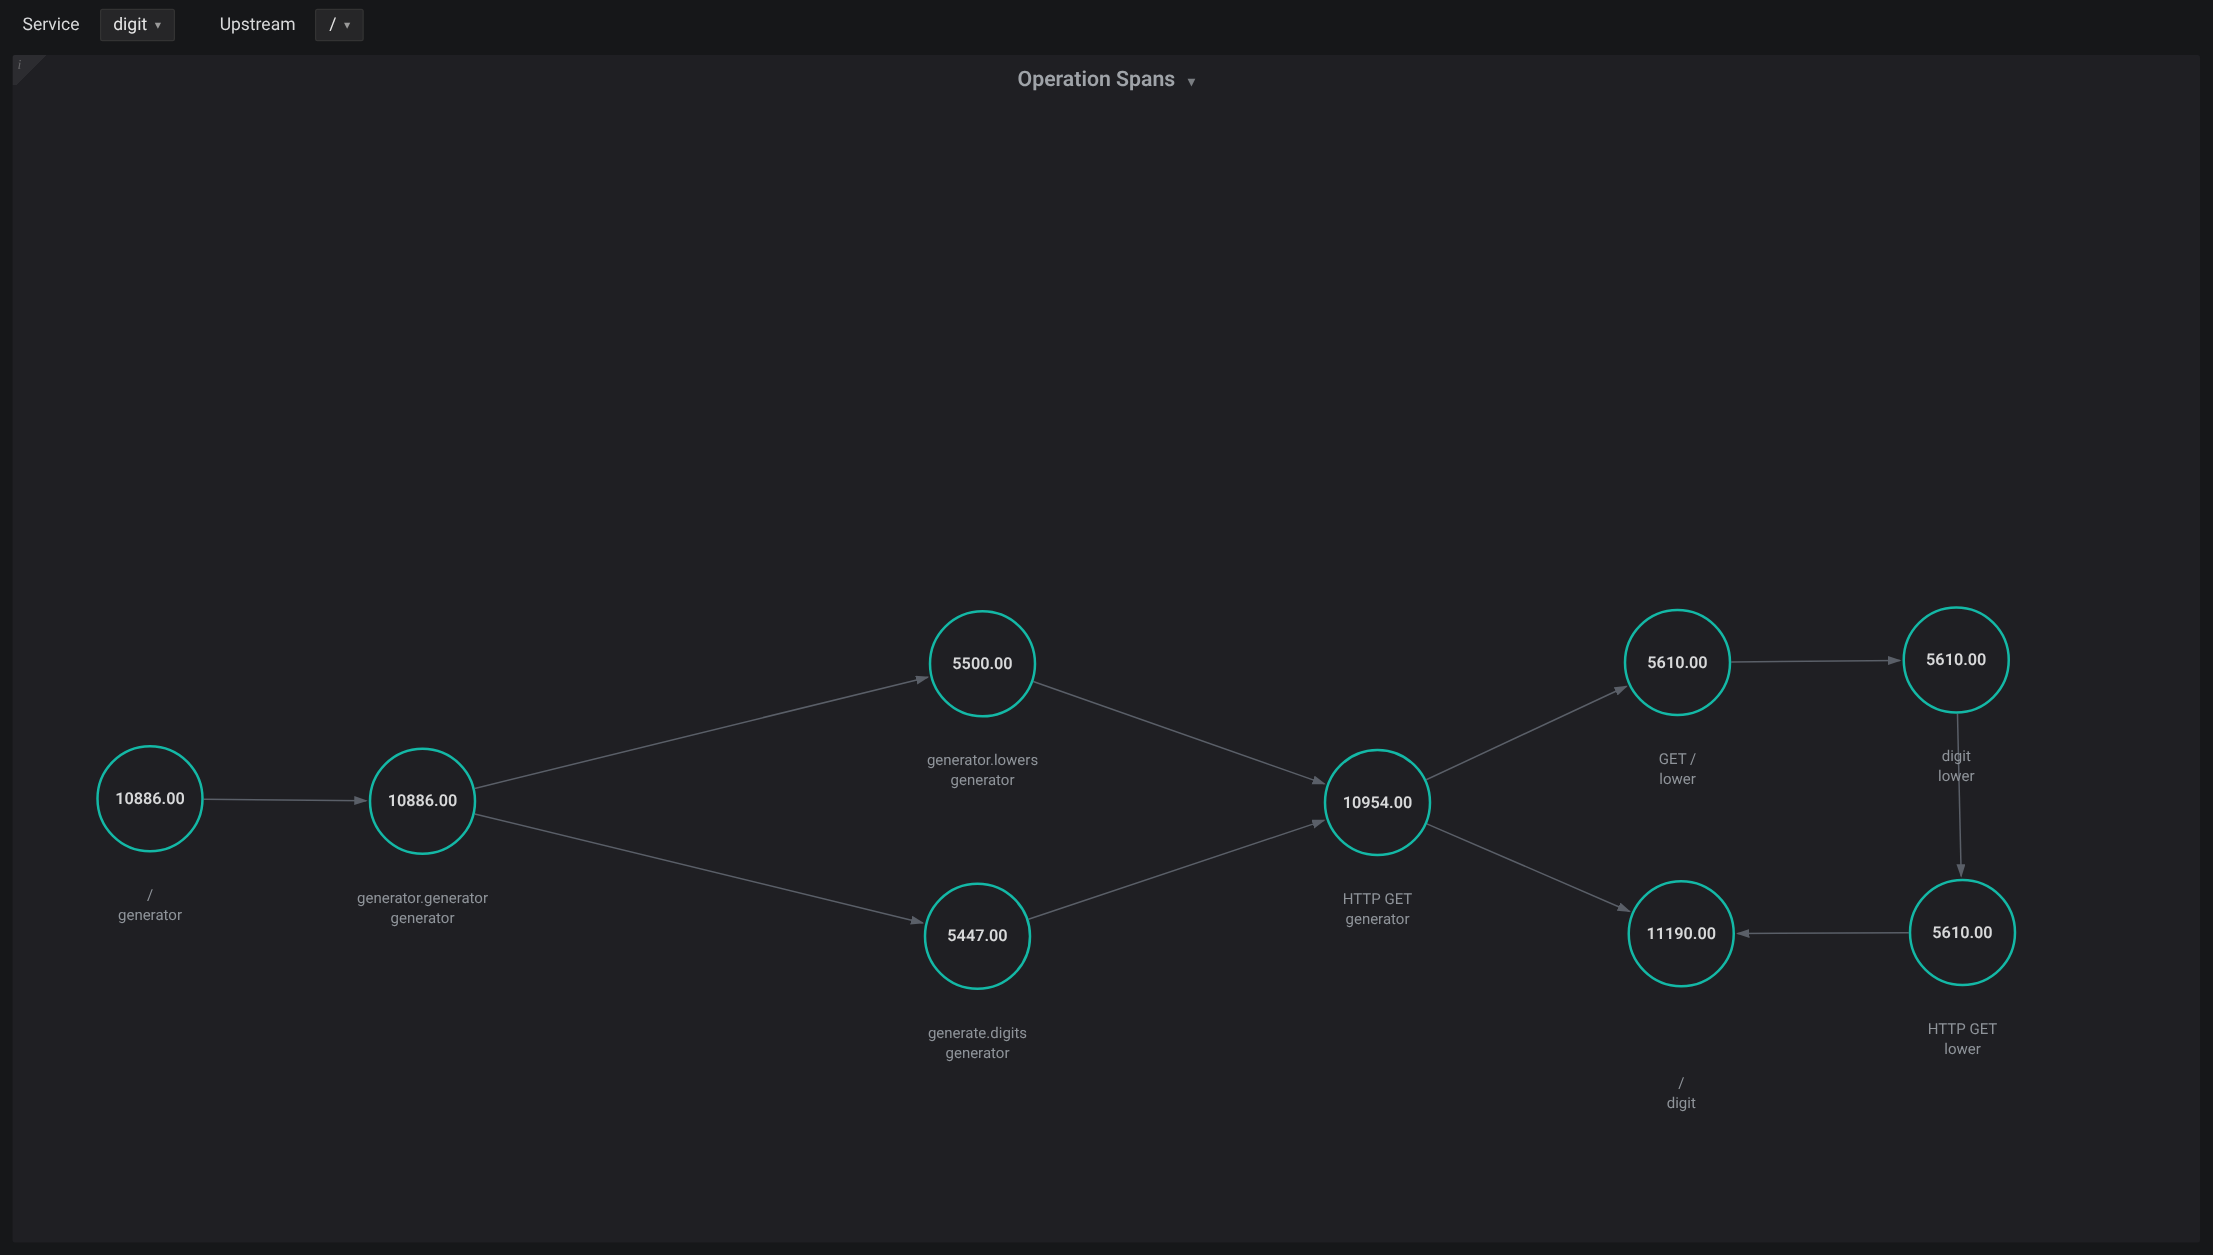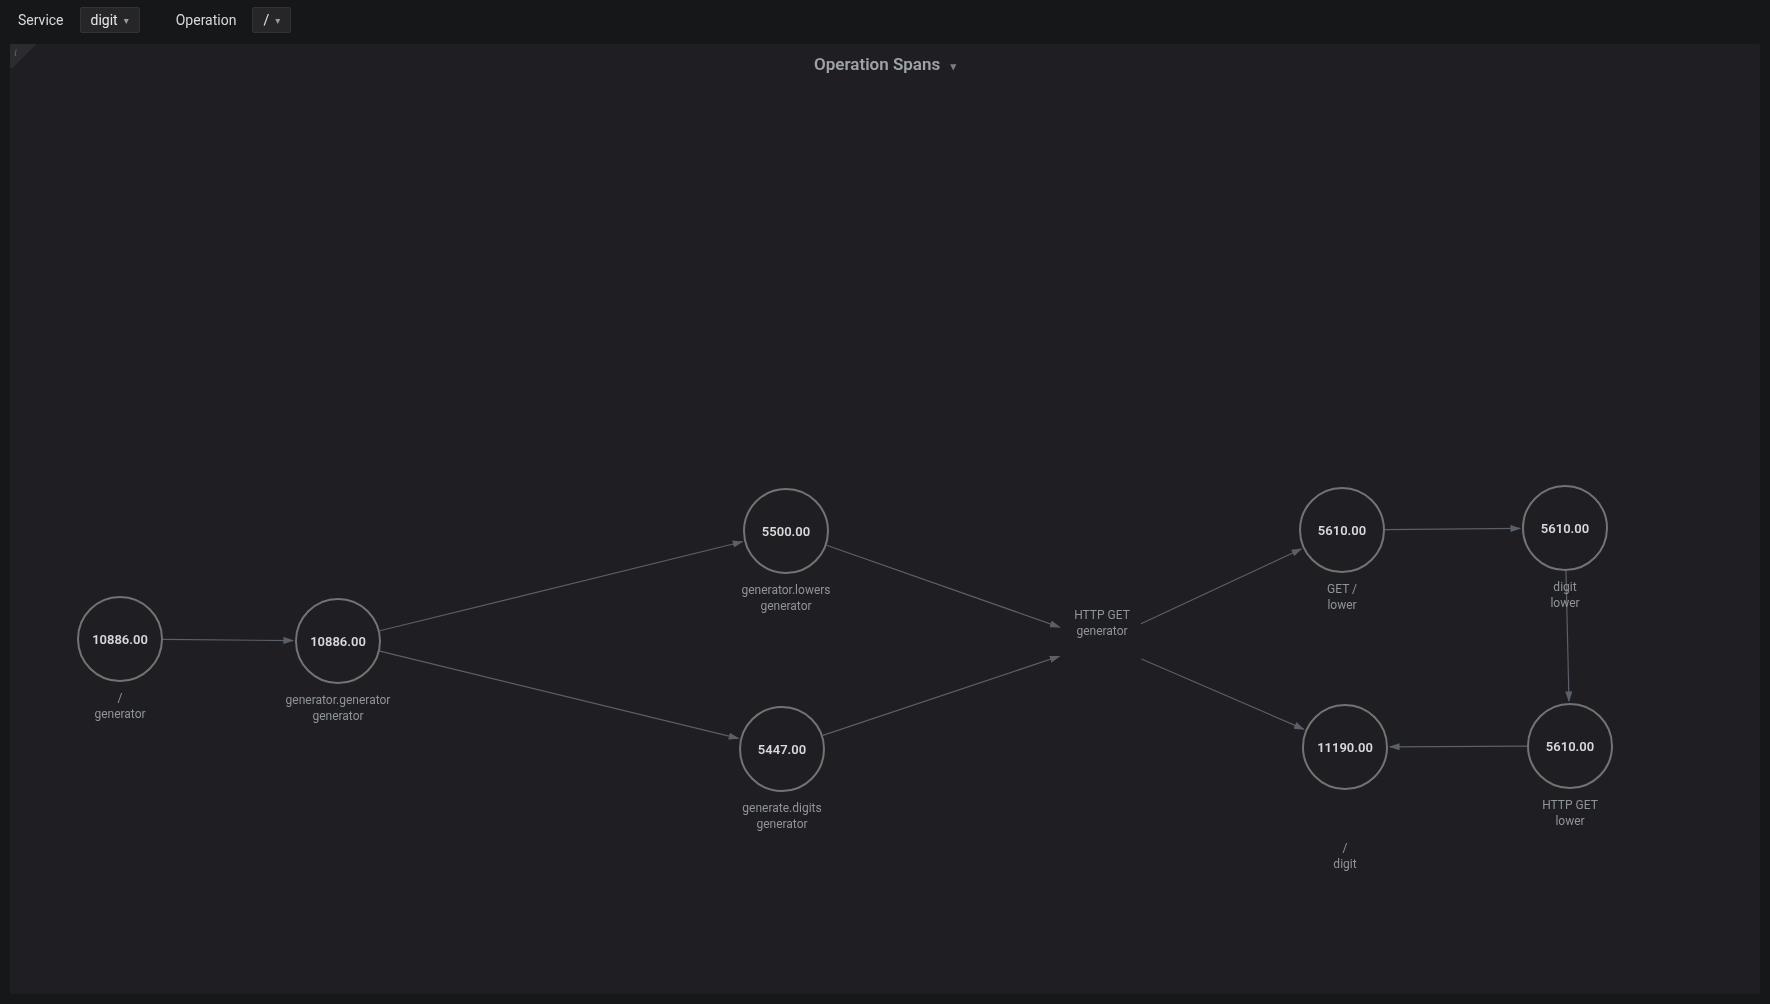--- a/index.html
+++ b/index.html
@@ -83,32 +83,32 @@
     top: 40px;
   }
   .node {
     position: absolute;
     display: flex;
     flex-direction: column;
     align-items: center;
   }
   .circle {
     width: 86px; height: 86px;
-    border: 2px solid #737373;
+    border: 2px solid #14b8a6;
     border-radius: 50%;
     background: #1f1f23;
     display: flex;
     align-items: center;
     justify-content: center;
     font-size: 13px;
     font-weight: 600;
     color: #d8d9da;
   }
   .node-label {
-    margin-top: 8px;
+    margin-top: 26px;
     text-align: center;
     font-size: 12px;
     line-height: 1.35;
     color: #8f949a;
   }
   svg.edges {
     position: absolute;
     inset: 0;
     width: 100%;
     height: 100%;
@@ -123,21 +123,21 @@
 </head>
 <body>
 
 <div class="toolbar">
   <span class="tb-label">Service</span>
   <div class="tb-select">
     <span>digit</span>
     <span class="chev">▾</span>
   </div>
   <span style="width:12px"></span>
-  <span class="tb-label">Operation</span>
+  <span class="tb-label">Upstream</span>
   <div class="tb-select">
     <span>/</span>
     <span class="chev">▾</span>
   </div>
 </div>
 
 <div class="panel">
   <div class="panel-corner">
     <span class="info">i</span>
   </div>
@@ -185,20 +185,21 @@
         </div>
       </div>
       <div class="node" style="left: 729px; top: 622px; width: 86px;">
         <div class="circle">5447.00</div>
         <div class="node-label">
           <div>generate.digits</div>
           <div>generator</div>
         </div>
       </div>
       <div class="node" style="left: 1049px; top: 515px; width: 86px;">
+        <div class="circle">10954.00</div>
         <div class="node-label">
           <div>HTTP GET</div>
           <div>generator</div>
         </div>
       </div>
       <div class="node" style="left: 1289px; top: 403px; width: 86px;">
         <div class="circle">5610.00</div>
         <div class="node-label">
           <div>GET /</div>
           <div>lower</div>

